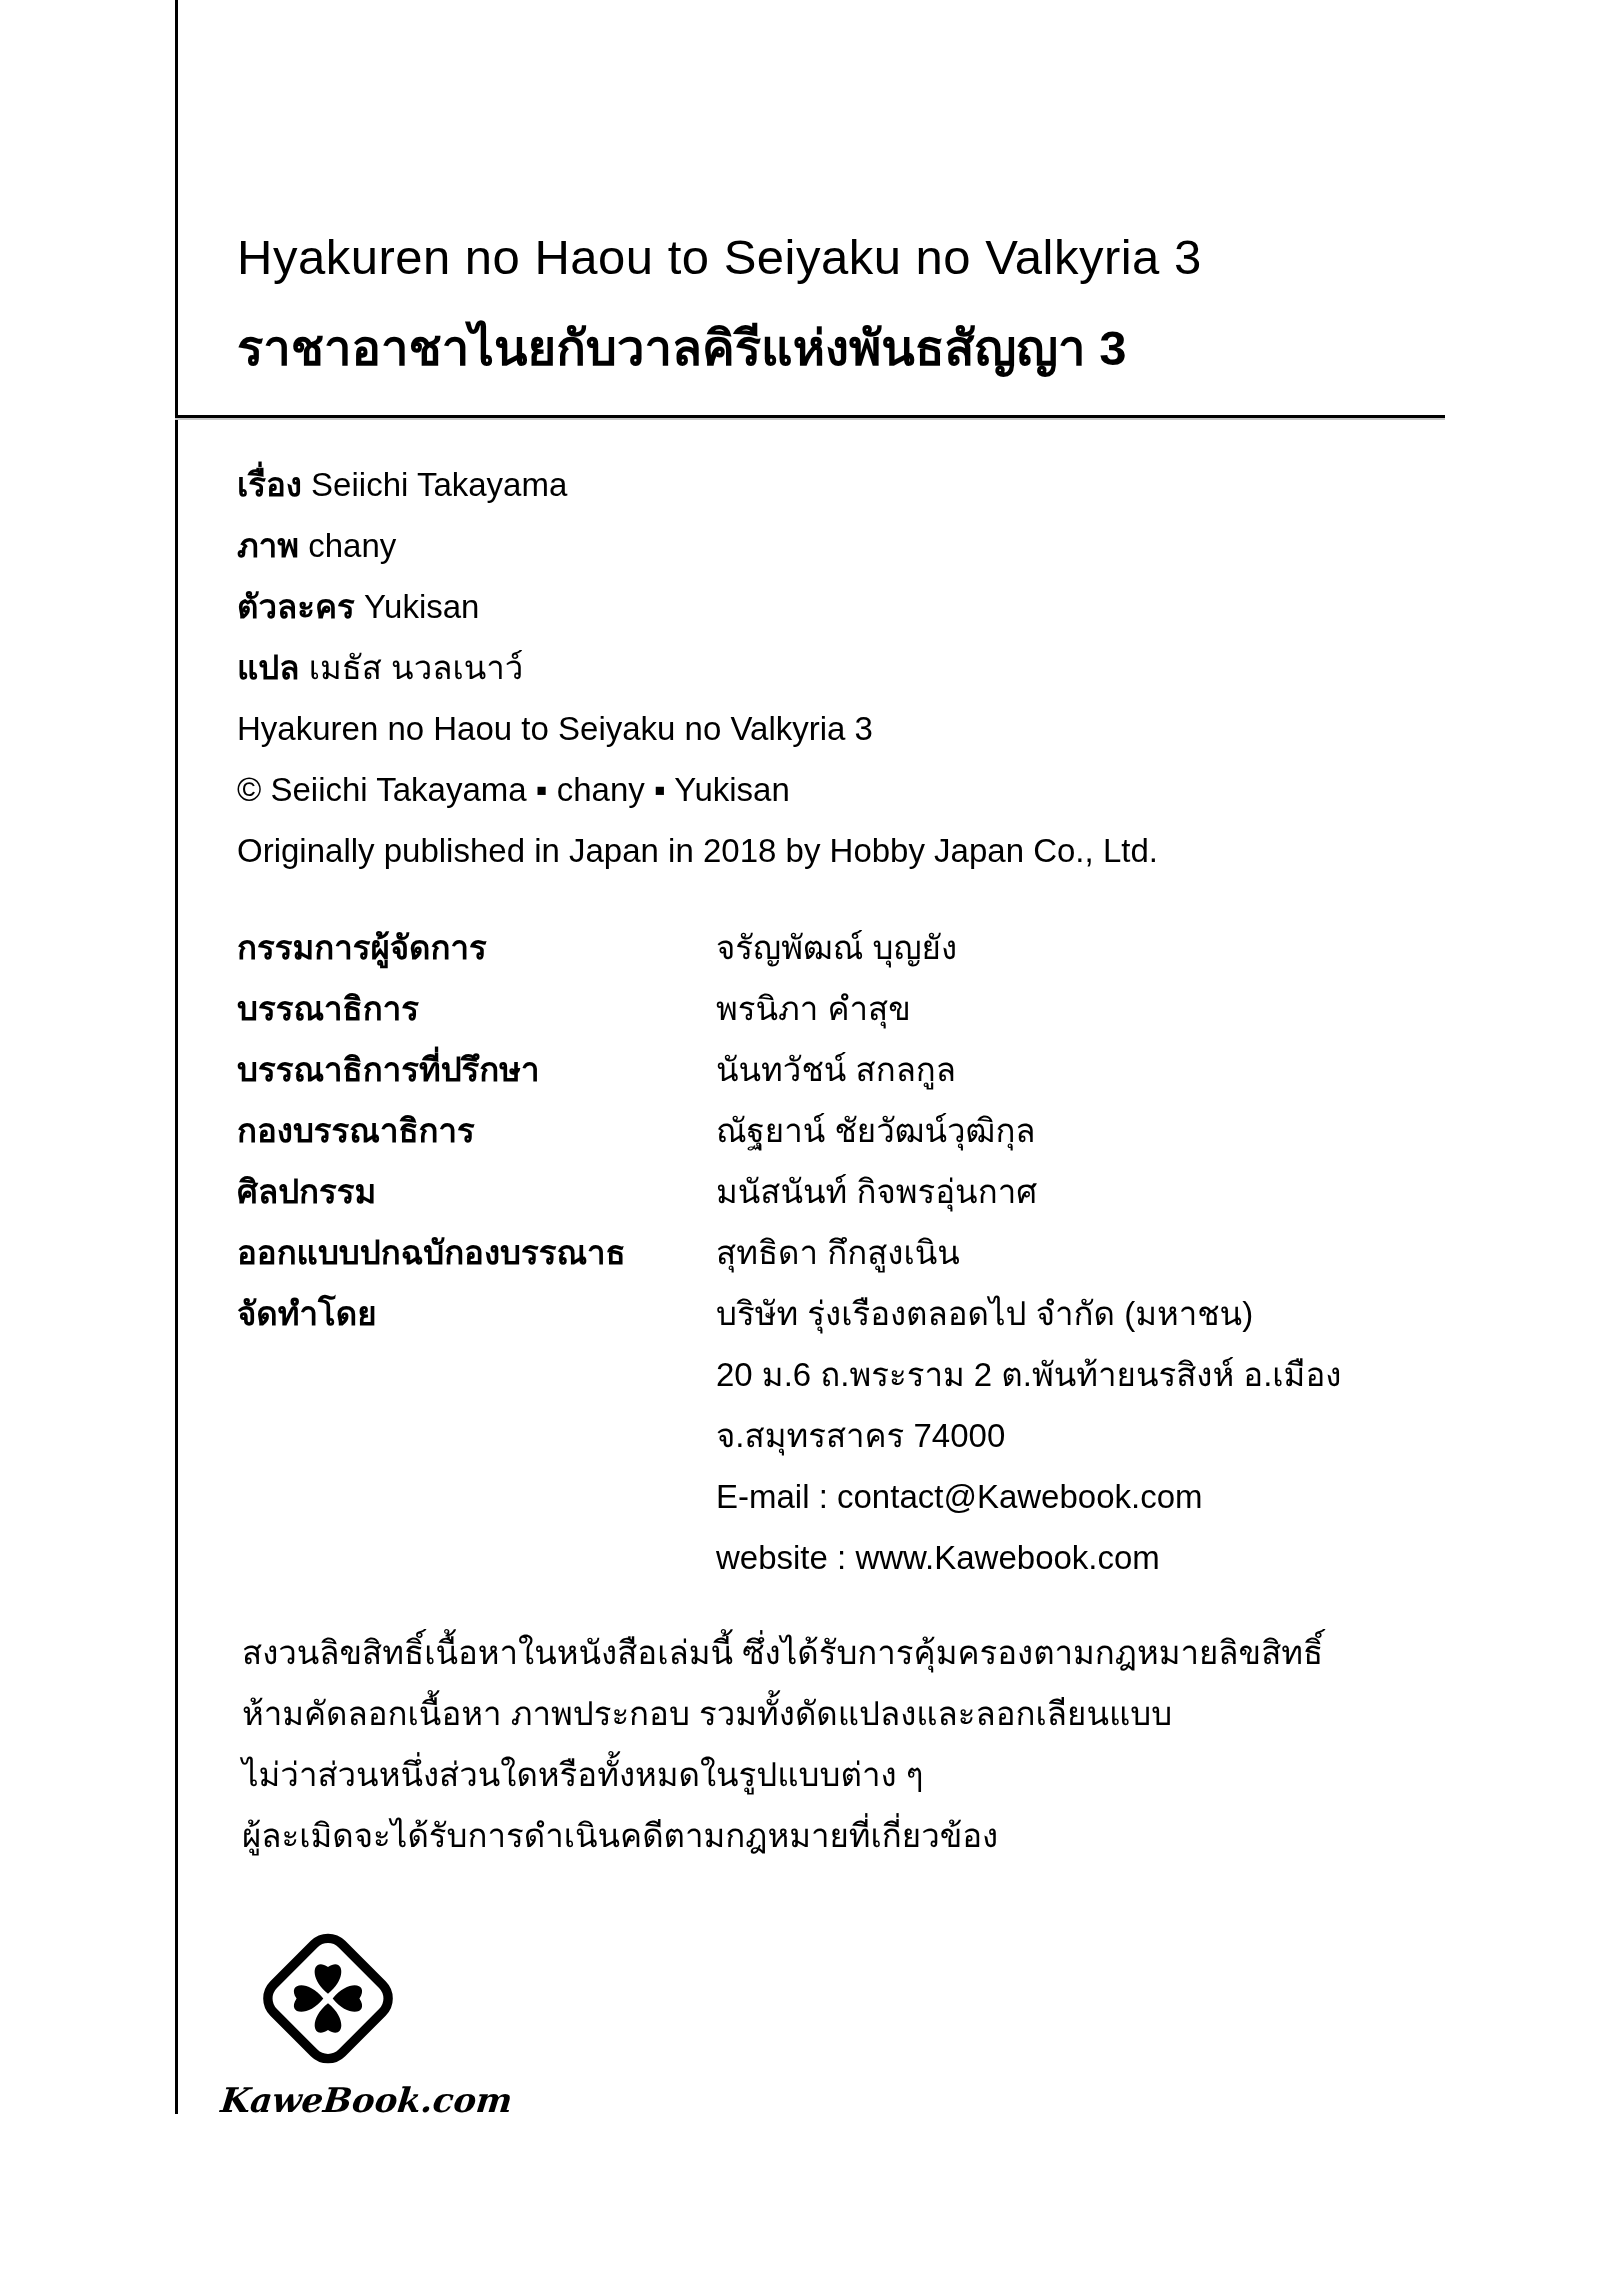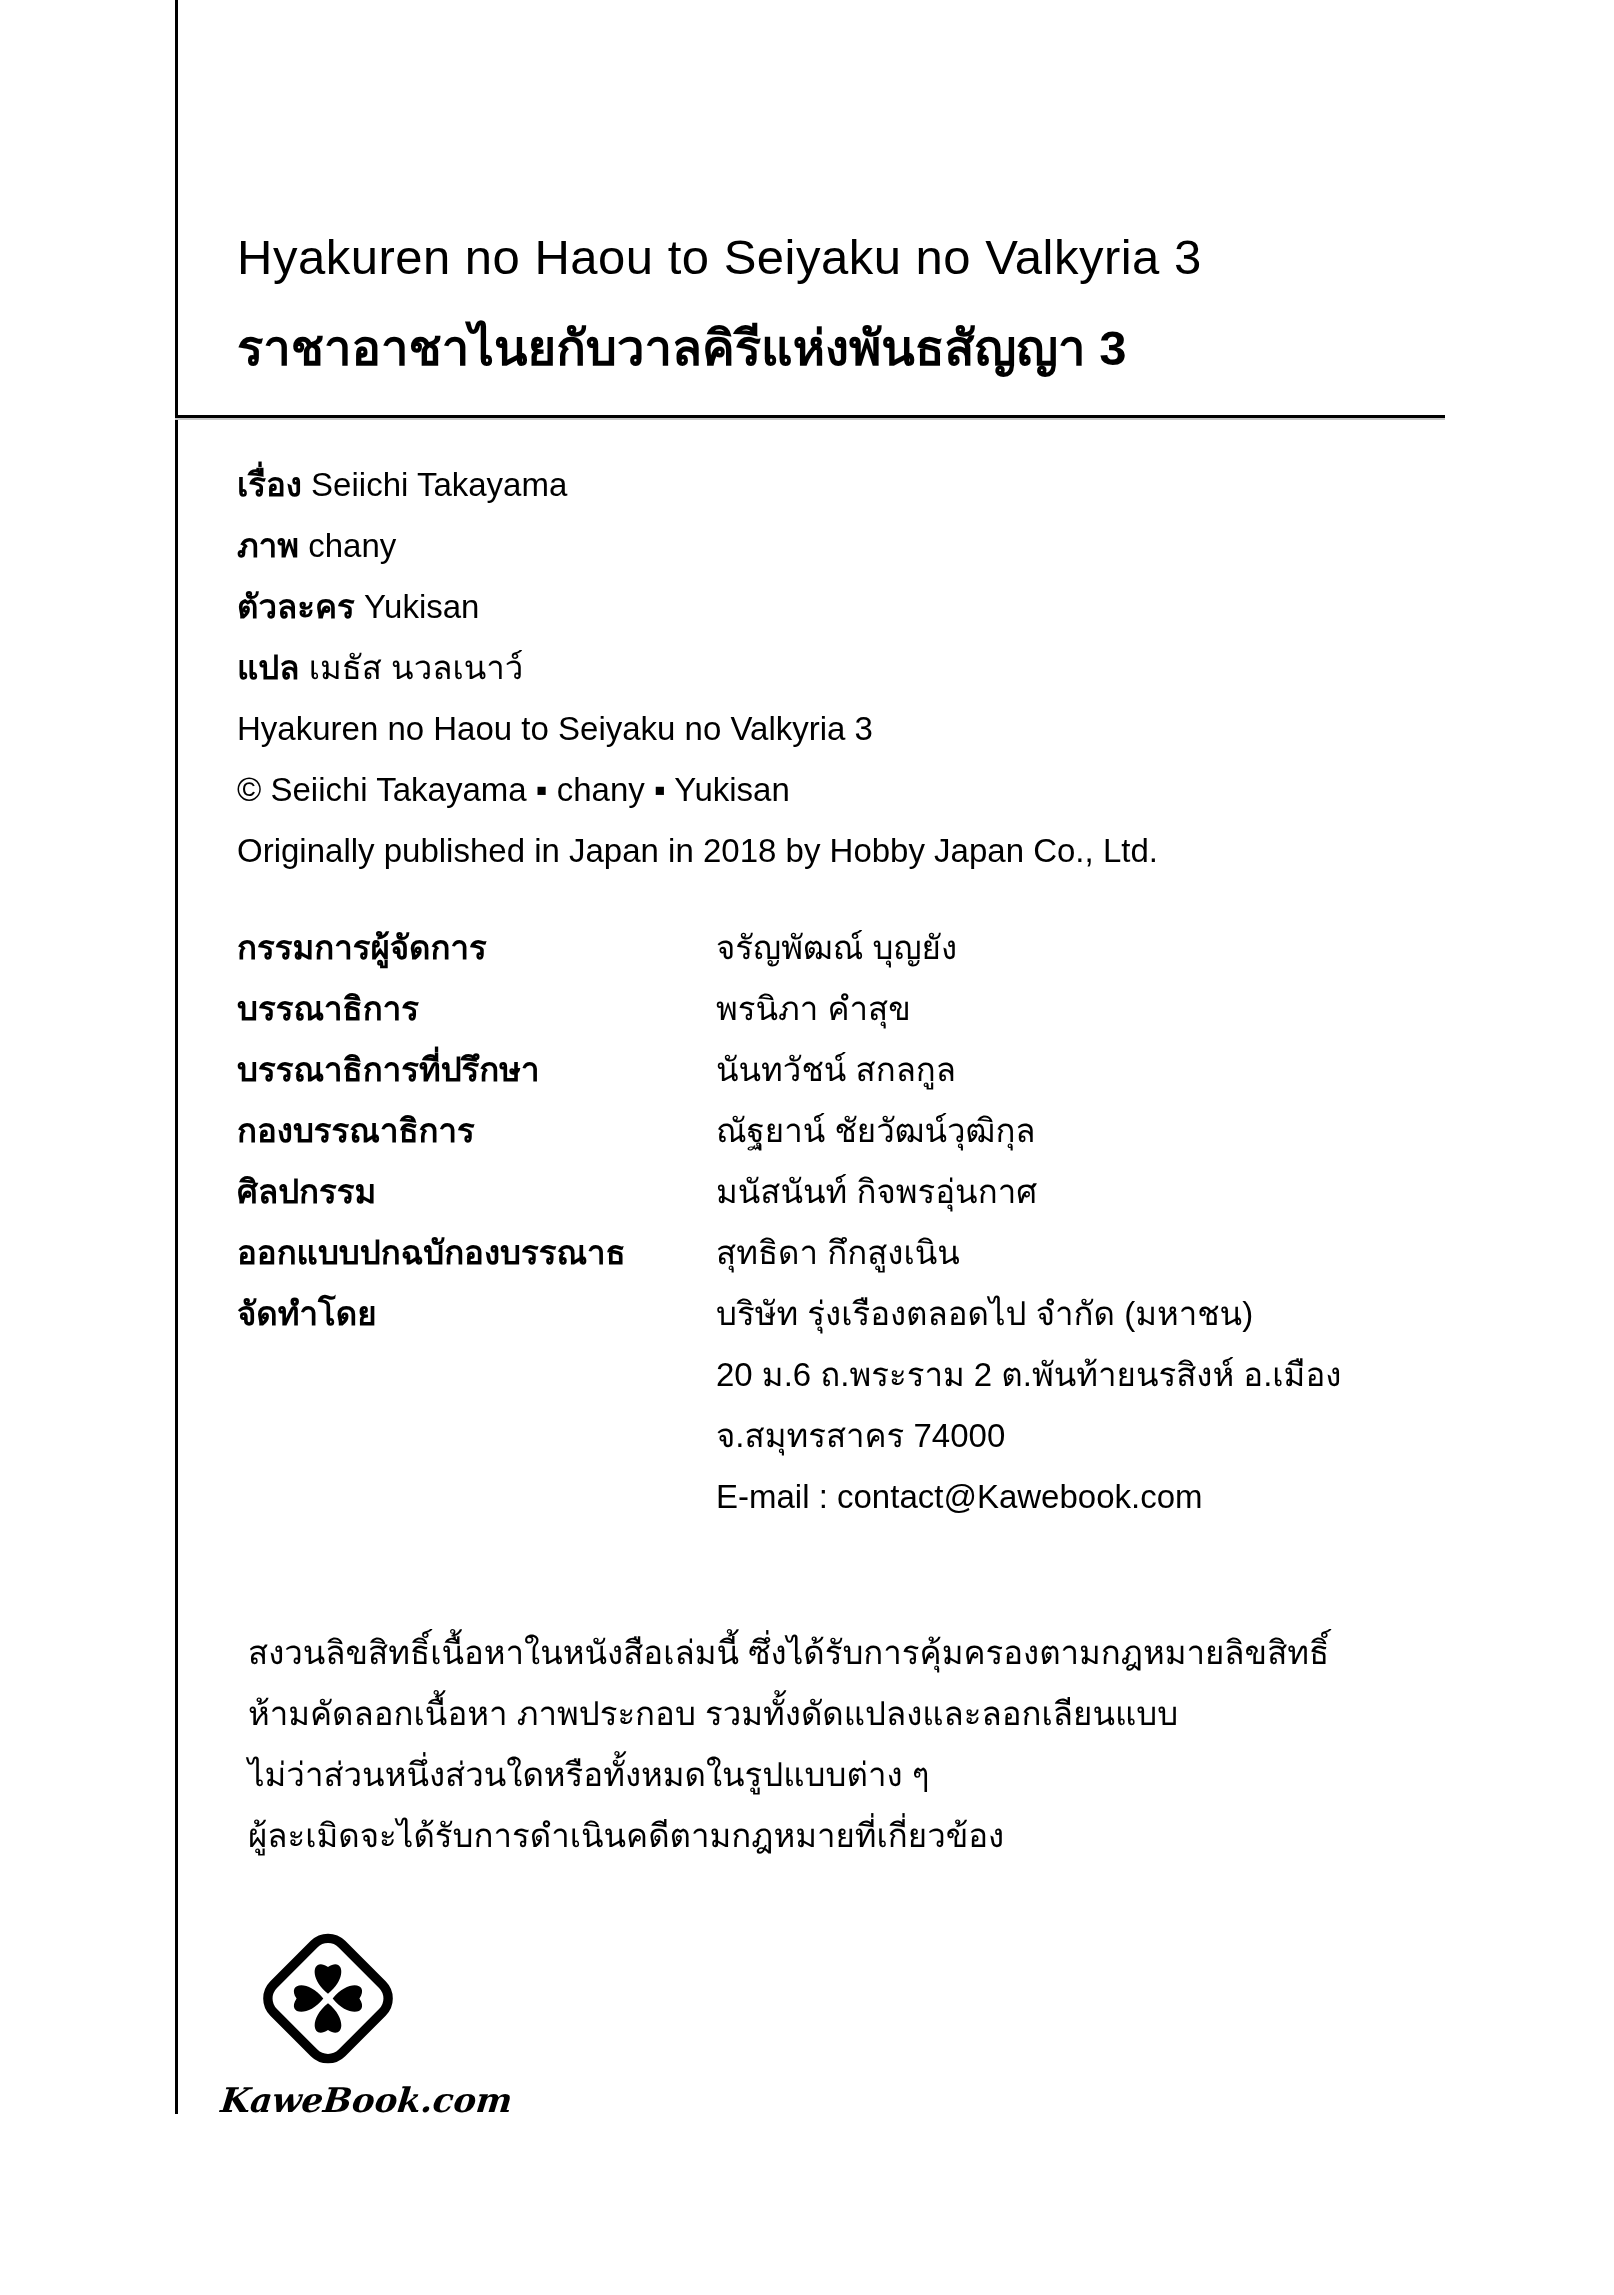--- a/index.html
+++ b/index.html
@@ -19,21 +19,21 @@
     position:absolute;left:237px;top:229px;margin:0;
     font-size:49px;font-weight:400;letter-spacing:0.5px;white-space:nowrap;
   }
   .title-th{
     position:absolute;left:237px;top:309px;margin:0;
     font-size:49px;font-weight:700;white-space:nowrap;
   }
   .credits{position:absolute;left:237px;top:454px;font-size:33px;line-height:61px;white-space:nowrap;}
   .staff-labels{position:absolute;left:237px;top:917px;font-size:33px;line-height:61px;font-weight:700;white-space:nowrap;}
   .staff-values{position:absolute;left:716px;top:917px;font-size:33px;line-height:61px;font-weight:400;white-space:nowrap;}
-  .notice{position:absolute;left:248px;top:1622px;font-size:33px;line-height:61px;white-space:nowrap;}
+  .notice{position:absolute;left:242px;top:1622px;font-size:33px;line-height:61px;white-space:nowrap;}
   .b{font-weight:700;}
   .logo{position:absolute;left:221px;top:1921px;width:214px;text-align:center;}
   .logo svg{display:block;margin:0 auto;}
   .logo-text{
     margin-top:4.3px;
     font-family:"DejaVu Serif","Liberation Serif",serif;
     font-style:italic;font-weight:700;font-size:34px;letter-spacing:0px;
     transform:skewX(-6deg);white-space:nowrap;
   }
 </style>
@@ -74,20 +74,21 @@
     <div>จรัญพัฒณ์ บุญยัง</div>
     <div>พรนิภา คำสุข</div>
     <div>นันทวัชน์ สกลกูล</div>
     <div>ณัฐยาน์ ชัยวัฒน์วุฒิกุล</div>
     <div>มนัสนันท์ กิจพรอุ่นกาศ</div>
     <div>สุทธิดา กึกสูงเนิน</div>
     <div>บริษัท รุ่งเรืองตลอดไป จำกัด (มหาชน)</div>
     <div>20 ม.6 ถ.พระราม 2 ต.พันท้ายนรสิงห์ อ.เมือง</div>
     <div>จ.สมุทรสาคร 74000</div>
     <div>E-mail : contact@Kawebook.com</div>
+    <div>website : www.Kawebook.com</div>
   </div>
 
   <div class="notice">
     <div>สงวนลิขสิทธิ์เนื้อหาในหนังสือเล่มนี้ ซึ่งได้รับการคุ้มครองตามกฎหมายลิขสิทธิ์</div>
     <div>ห้ามคัดลอกเนื้อหา ภาพประกอบ รวมทั้งดัดแปลงและลอกเลียนแบบ</div>
     <div>ไม่ว่าส่วนหนึ่งส่วนใดหรือทั้งหมดในรูปแบบต่าง ๆ</div>
     <div>ผู้ละเมิดจะได้รับการดำเนินคดีตามกฎหมายที่เกี่ยวข้อง</div>
   </div>
 
   <div class="logo">

